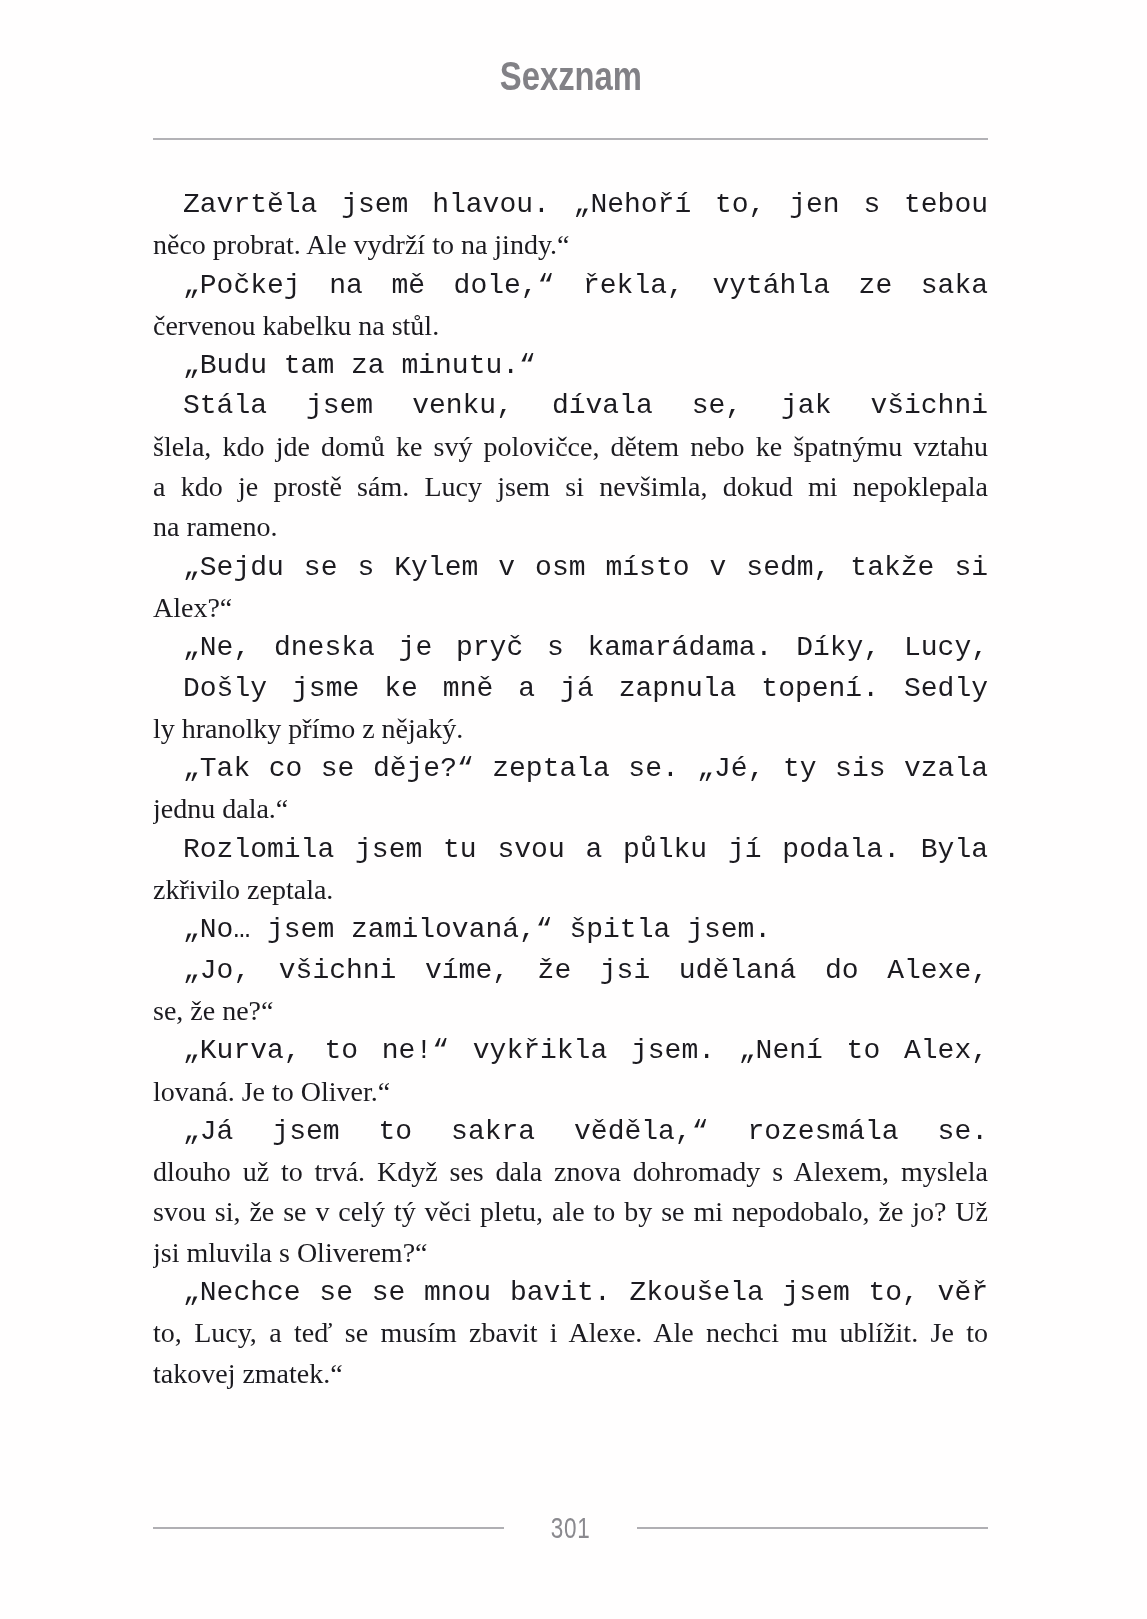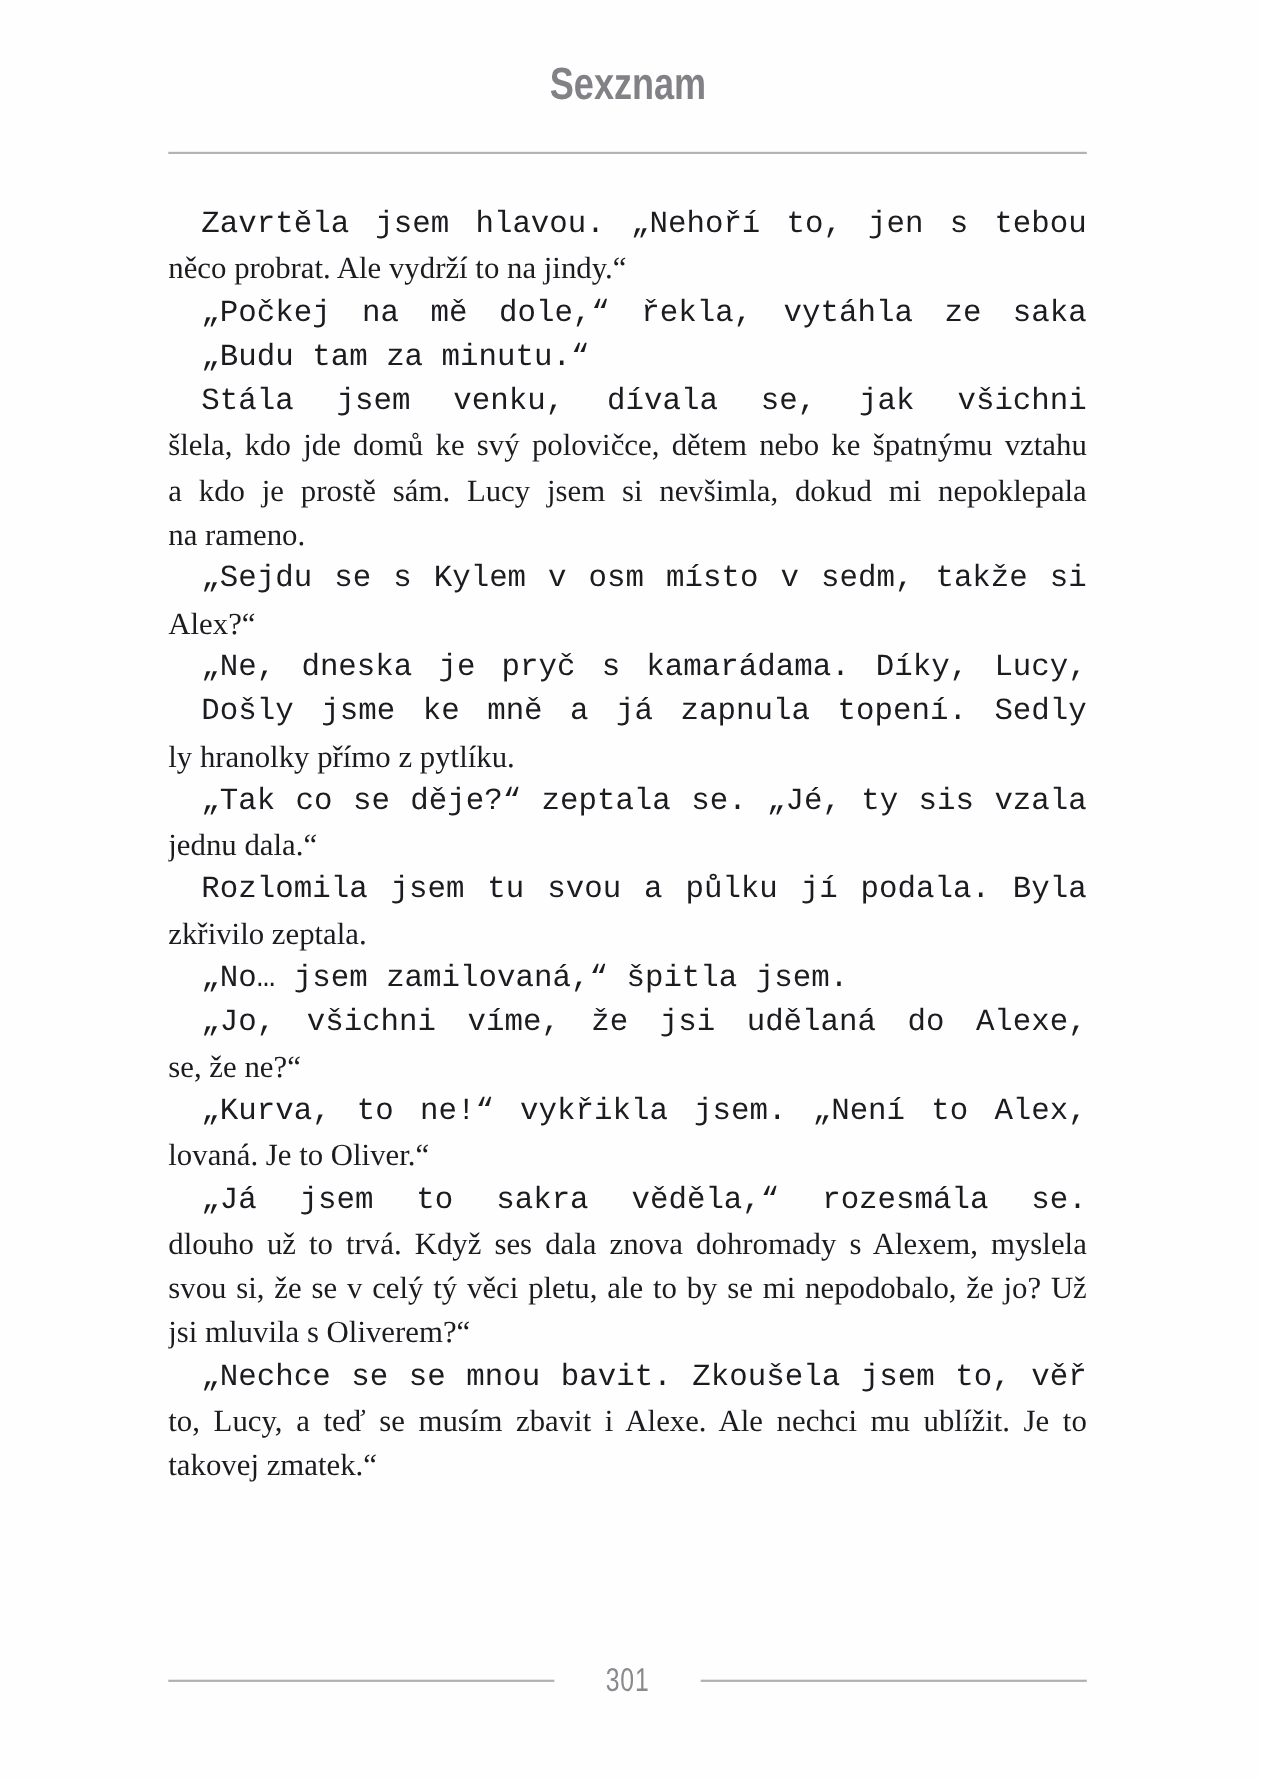--- a/index.html
+++ b/index.html
@@ -98,40 +98,41 @@
 
   <div class="header-rule"></div>
 
   <div class="body-text" id="body-text">
       <p class="para">
         <span class="line">Zavrtěla jsem hlavou. „Nehoří to, jen s tebou prostě potřebuju</span>
         <span class="line last">něco probrat. Ale vydrží to na jindy.“</span>
       </p>
       <p class="para">
         <span class="line">„Počkej na mě dole,“ řekla, vytáhla ze saka mobil a odložila svou</span>
+        <span class="line last">červenou kabelku na stůl.</span>
       </p>
       <p class="para">
         <span class="line last">„Budu tam za minutu.“</span>
       </p>
       <p class="para">
         <span class="line">Stála jsem venku, dívala se, jak všichni odcházej z práce, a přemej-</span>
         <span class="line">šlela, kdo jde domů ke svý polovičce, dětem nebo ke špatnýmu vztahu</span>
         <span class="line">a kdo je prostě sám. Lucy jsem si nevšimla, dokud mi nepoklepala</span>
         <span class="line last">na rameno.</span>
       </p>
       <p class="para">
         <span class="line">„Sejdu se s Kylem v osm místo v sedm, takže si pojďme kou-</span>
         <span class="line last">Alex?“</span>
       </p>
       <p class="para">
         <span class="line last">„Ne, dneska je pryč s kamarádama. Díky, Lucy, nevšimla to.“</span>
       </p>
       <p class="para">
         <span class="line">Došly jsme ke mně a já zapnula topení. Sedly jsme si na gauč a jed-</span>
-        <span class="line last">ly hranolky přímo z pytlíku.</span>
+        <span class="line last">ly hranolky přímo z nějaký.</span>
       </p>
       <p class="para">
         <span class="line">„Tak co se děje?“ zeptala se. „Jé, ty sis vzala okurku. Taky bych si</span>
         <span class="line last">jednu dala.“</span>
       </p>
       <p class="para">
         <span class="line">Rozlomila jsem tu svou a půlku jí podala. Byla tak kyselá, až mi to</span>
         <span class="line last">zkřivilo zeptala.</span>
       </p>
       <p class="para">

